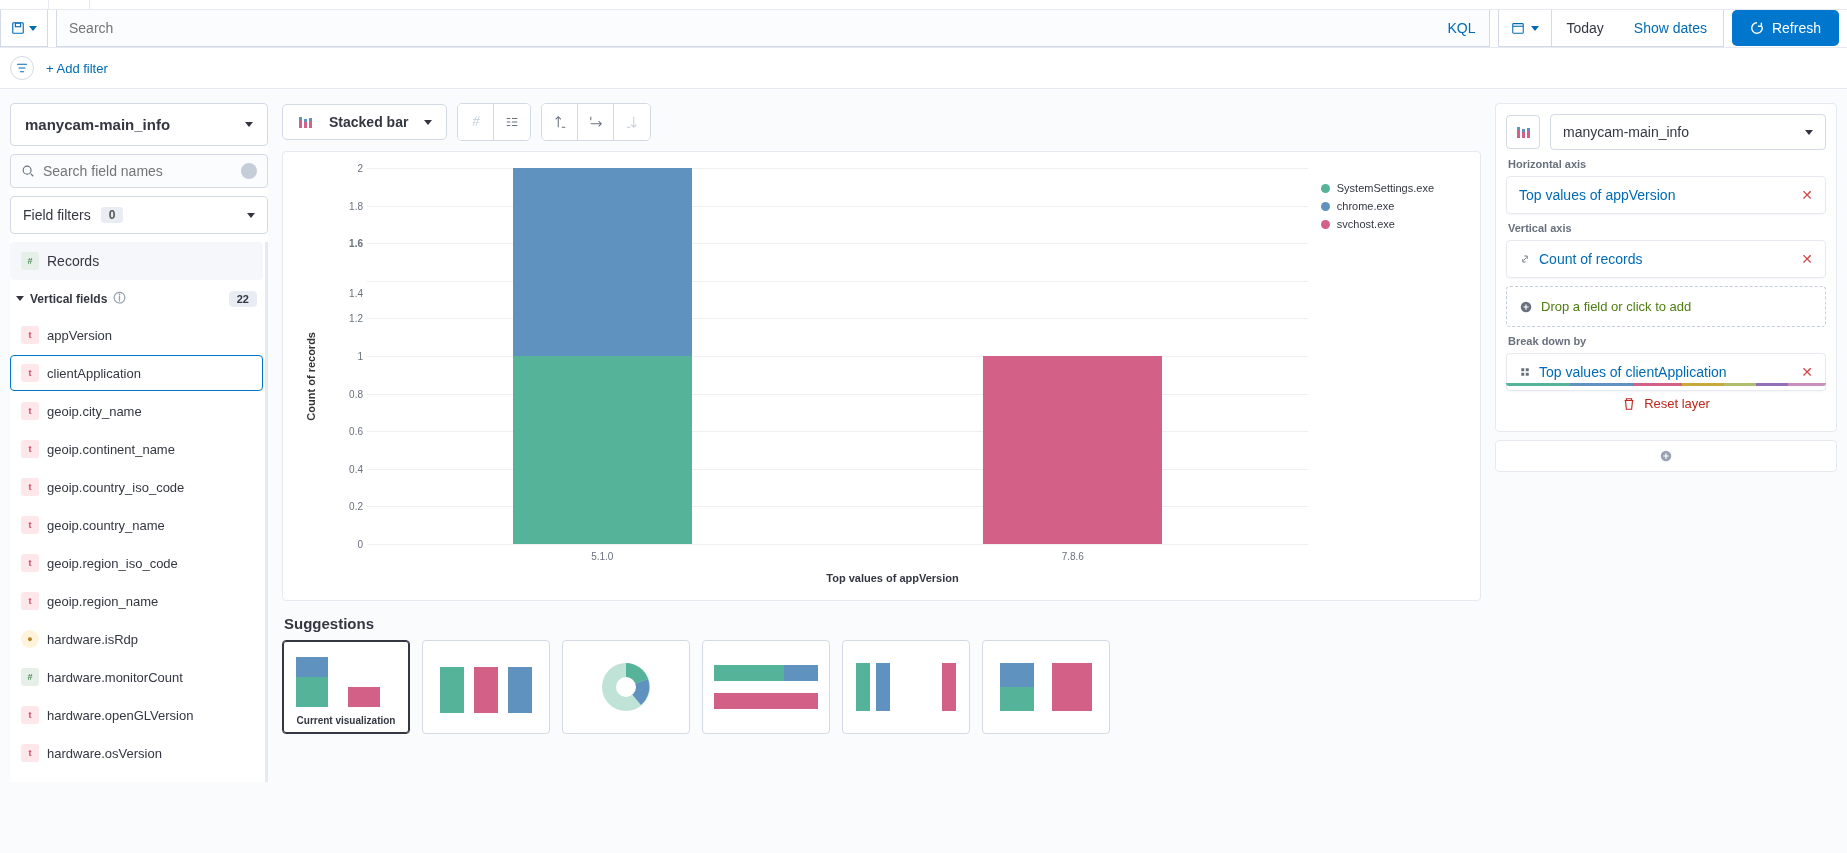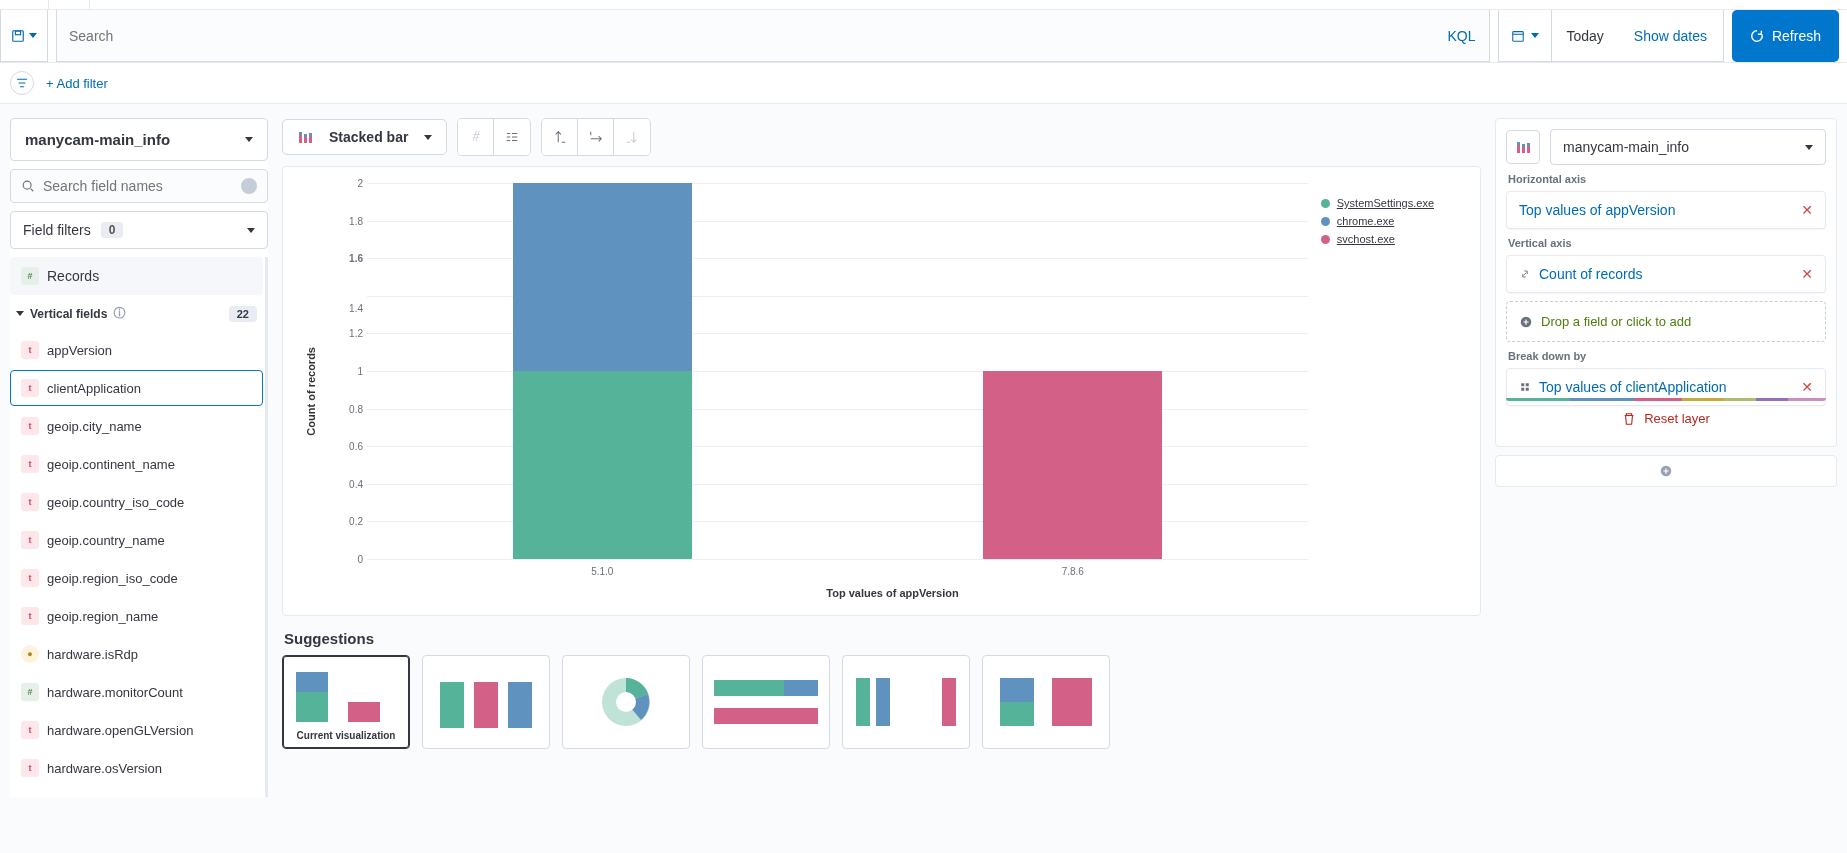--- a/index.html
+++ b/index.html
@@ -10,21 +10,21 @@
 
 .query-row { display: flex; align-items: stretch; gap: 8px; padding: 0; background: #fff; border-bottom: 1px solid #e6e9ef; }
 .save-btn { display: flex; align-items: center; gap: 4px; padding: 0 10px; border: 1px solid #d3dae6; border-top: none; background: #fff; color: #006bb4; cursor: pointer; }
 .search-box { flex: 1; display: flex; align-items: center; border: 1px solid #d3dae6; border-top: none; background: #fbfcfd; }
 .search-box input { flex: 1; border: none; background: transparent; padding: 10px 12px; font-size: 14px; outline: none; }
 .kql-tag { color: #006bb4; padding: 0 14px; font-weight: 500; }
 .date-picker { display: flex; align-items: center; border: 1px solid #d3dae6; border-top: none; background: #fff; }
 .cal-btn { display: flex; align-items: center; gap: 6px; padding: 0 12px; border-right: 1px solid #d3dae6; height: 100%; color: #006bb4; cursor: pointer; }
 .today-txt { padding: 0 14px; }
 .show-dates { color: #006bb4; padding: 0 16px; cursor: pointer; }
-.refresh-btn { display: flex; align-items: center; gap: 8px; background: #07c; color: #fff; border: none; padding: 0 18px; margin: 0 8px 0 0; margin-top: 0; height: 52px; font-size: 14px; font-weight: 500; cursor: pointer; border-radius: 5px; }
+.refresh-btn { display: flex; align-items: center; gap: 8px; background: #07c; color: #fff; border: none; padding: 0 18px; margin: 0 8px 0 0; margin-top: 0; height: 36px; font-size: 14px; font-weight: 500; cursor: pointer; border-radius: 5px; }
 
 .filter-row { display: flex; align-items: center; gap: 12px; padding: 8px 10px; background: #fff; border-bottom: 1px solid #e6e9ef; }
 .filter-toggle { width: 24px; height: 24px; border: 1px solid #d3dae6; border-radius: 50%; display: flex; align-items: center; justify-content: center; color: #006bb4; cursor: pointer; }
 .add-filter { color: #006bb4; cursor: pointer; font-size: 13px; }
 
 .main-layout { display: flex; gap: 0; padding: 14px 10px 10px; align-items: flex-start; }
 
 .sidebar { width: 258px; background: #fff; display: flex; flex-direction: column; gap: 8px; }
 .index-select { border: 1px solid #d3dae6; border-radius: 4px; padding: 12px 14px; display: flex; justify-content: space-between; align-items: center; font-weight: 700; font-size: 15px; cursor: pointer; }
 .field-search { border: 1px solid #d3dae6; border-radius: 4px; padding: 8px 10px; display: flex; align-items: center; gap: 8px; background: #fbfcfd; }
@@ -62,21 +62,21 @@
 .plot-wrap { flex: 1; }
 .plot { position: relative; height: 376px; }
 .gridlines { position: absolute; left: 40px; right: 150px; top: 0; bottom: 0; }
 .gridline { position: absolute; left: 0; right: 0; border-top: 1px solid #efefef; }
 .y-tick { position: absolute; left: 0; width: 36px; text-align: right; font-size: 10px; color: #69707d; transform: translateY(-50%); }
 .bars-container { position: absolute; left: 40px; right: 150px; top: 0; bottom: 0; display: flex; }
 .bar-group { flex: 1; display: flex; flex-direction: column-reverse; align-items: center; position: relative; }
 .bar-seg { width: 38%; }
 .x-tick { position: absolute; bottom: -18px; font-size: 10px; color: #69707d; }
 .x-axis-label { text-align: center; font-size: 11px; font-weight: 700; margin-top: 28px; }
-.legend { position: absolute; right: 24px; top: 14px; font-size: 11px; color: #343741; text-decoration: underline; }
+.legend { position: absolute; right: 24px; top: 14px; font-size: 11px; color: #343741; }
 .legend-item { display: flex; align-items: center; gap: 7px; margin-bottom: 6px; }
 .legend-swatch { width: 9px; height: 9px; border-radius: 50%; }
 
 .suggestions-title { font-weight: 700; font-size: 15px; margin: 14px 0 8px 2px; }
 .suggestions-row { display: flex; gap: 12px; }
 .suggestion-card { width: 128px; height: 94px; border: 1px solid #d3dae6; border-radius: 4px; background: #fff; display: flex; flex-direction: column; align-items: center; justify-content: center; cursor: pointer; position: relative; }
 .suggestion-card.current { border-color: #343741; box-shadow: 0 0 0 1px #343741 inset; }
 .suggestion-card svg { width: 100%; height: 64px; }
 .suggestion-caption { font-size: 10px; font-weight: 700; margin-top: 2px; }
 

